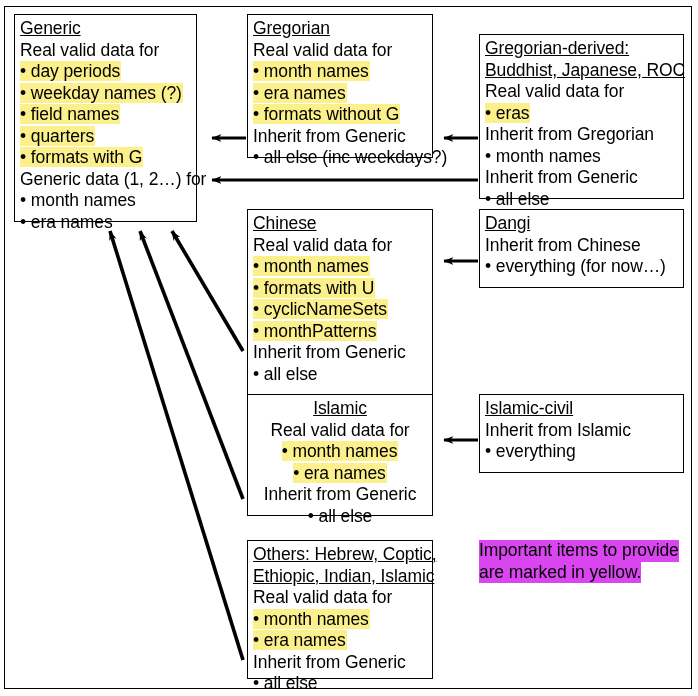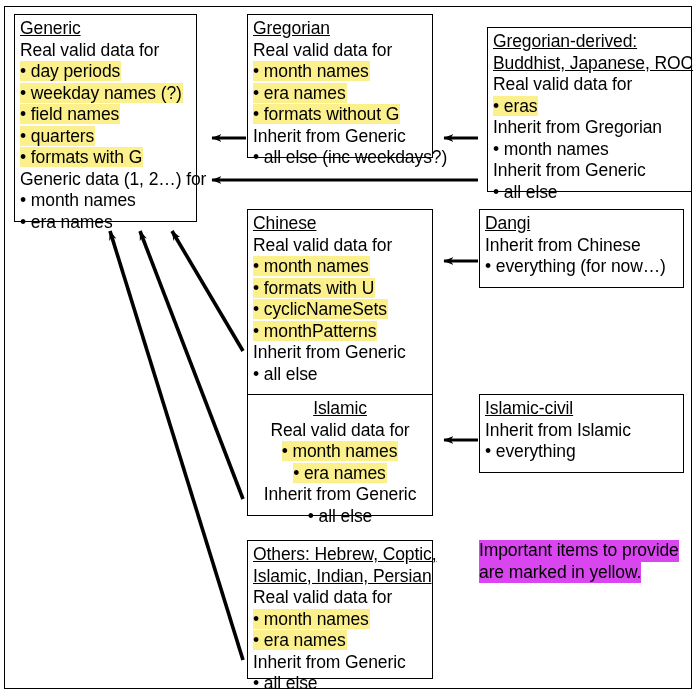--- a/index.html
+++ b/index.html
@@ -135,21 +135,21 @@
     <div>
       <div class="line">Real valid data for</div>
       <div class="line"><span class="hl-inline">• month names</span></div>
       <div class="line"><span class="hl-inline">• era names</span></div>
       <div class="line"><span class="hl-inline">• formats without G</span></div>
       <div class="line">Inherit from Generic</div>
       <div class="line">• all else (inc weekdays?)</div>
     </div>
   </div>
 
-  <div class="node" style="left:479px; top:27px; width:205px; height:165px;margin-left:8px;">
+  <div class="node" style="left:479px; top:34px; width:205px; height:165px;">
     <div class="line title">Gregorian-derived:</div>
     <div class="line title">Buddhist, Japanese, ROC</div>
     <div>
       <div class="line">Real valid data for</div>
       <div class="line"><span class="hl-inline">• eras</span></div>
       <div class="line">Inherit from Gregorian</div>
       <div class="line">• month names</div>
       <div class="line">Inherit from Generic</div>
       <div class="line">• all else</div>
     </div>
@@ -190,21 +190,21 @@
   <div class="node" style="left:479px; top:394px; width:205px; height:79px;">
     <div class="line title">Islamic-civil</div>
     <div>
       <div class="line">Inherit from Islamic</div>
       <div class="line">• everything</div>
     </div>
   </div>
 
   <div class="node" style="left:247px; top:540px; width:186px; height:139px;">
     <div class="line title">Others: Hebrew, Coptic,</div>
-    <div class="line title">Islamic, Indian, Persian</div>
+    <div class="line title">Ethiopic, Indian, Islamic</div>
     <div>
       <div class="line">Real valid data for</div>
       <div class="line"><span class="hl-inline">• month names</span></div>
       <div class="line"><span class="hl-inline">• era names</span></div>
       <div class="line">Inherit from Generic</div>
       <div class="line">• all else</div>
     </div>
   </div>
 
   <div class="legend" style="left:479px; top:540px; width:210px;">

